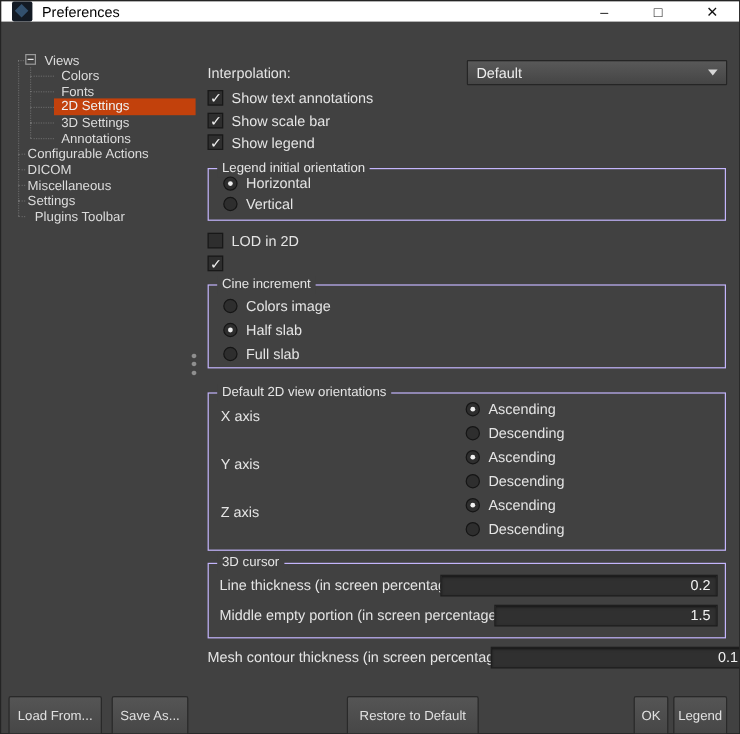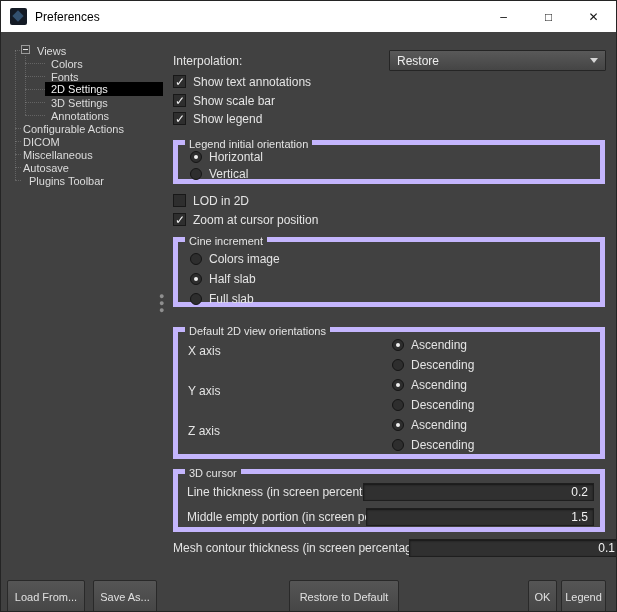--- a/index.html
+++ b/index.html
@@ -1,49 +1,49 @@
 <!DOCTYPE html>
 <html><head>
 <meta charset="utf-8">
 <style>
   *{box-sizing:border-box;margin:0;padding:0}
   html,body{width:617px;height:612px}
   body{font-family:"Liberation Sans",sans-serif;background:#2b2b2b;position:relative}
   .window{position:absolute;left:0;top:0;width:617px;height:612px;background:#414141;border:1px solid #242424;overflow:hidden}
 
   
-  .titlebar{position:absolute;left:0;top:0;right:0;height:31px;background:#ffffff;display:flex;align-items:center}
+  .titlebar{position:absolute;left:0;top:0;right:0;height:17px;background:#ffffff;display:flex;align-items:center}
   .app-icon{width:17px;height:17px;margin:0 8px 0 9px;background:#131a24;border-radius:2px;position:relative;flex:0 0 auto}
   .app-icon::after{content:"";position:absolute;left:4px;top:4px;width:8px;height:8px;background:#32506e;transform:rotate(45deg)}
   .title-text{font-size:12px;color:#000}
   .win-btns{margin-left:auto;display:flex;height:100%}
   .win-btn{width:45px;height:100%;display:flex;align-items:center;justify-content:center;font-size:12px;color:#111;cursor:default}
 
   
   .tree-row{position:absolute;height:14px;font-size:11px;color:#dcdcdc;line-height:14px;white-space:nowrap}
   .tree-sel{position:absolute;height:14px;font-size:11px;color:#f0f0f0;line-height:14px;white-space:nowrap}
-  .tree-sel.sel{background:#000000}
+  .tree-sel.sel{background:#c2410c}
   .expander{position:absolute;width:9px;height:9px;border:1px solid #9a9a9a;background:#414141}
   .expander::after{content:"";position:absolute;left:1px;top:3px;width:5px;height:1px;background:#e6e6e6}
   .vline{position:absolute;width:1px;border-left:1px dotted #9a9a9a;opacity:.4}
   .hstub{position:absolute;height:1px;border-top:1px dotted #9a9a9a;opacity:.4}
   .splitter-dots{position:absolute;left:158px;top:292px;width:5px;color:#8f8f8f;font-size:9px;line-height:7px;text-align:center}
 
   
   .mlabel{position:absolute;font-size:12px;color:#e4e4e4;line-height:14px;white-space:nowrap}
   .dropdown{position:absolute;left:388px;top:49px;width:217px;height:21px;background:linear-gradient(#595959,#454545);border:1px solid #252525;display:flex;align-items:center;border-radius:1px}
   .dd-text{font-size:12px;color:#ededed;margin-left:7px;flex:1}
   .dd-arrow{width:0;height:0;border-left:4px solid transparent;border-right:4px solid transparent;border-top:5px solid #d6d6d6;margin-right:7px}
 
   .crow{position:absolute;left:172px;display:flex;align-items:center;gap:7px;height:15px}
   .cb{width:13px;height:13px;background:#2e2e2e;border:1px solid #181818;position:relative;flex:0 0 auto}
   .cb.checked::after{content:"\2713";position:absolute;left:1px;top:-1px;font-size:12px;color:#f0f0f0}
   .lbl{font-size:12px;color:#e4e4e4;white-space:nowrap}
 
-  .group{position:absolute;left:172px;width:432px;border:5px solid #c4b5fd}
+  .group{position:absolute;left:172px;width:432px;border:1px solid #c4b5fd}
   .gtitle{position:absolute;top:-8px;left:7px;background:#414141;padding:0 4px;font-size:11px;color:#e4e4e4;line-height:15px;white-space:nowrap}
   .rrow{position:absolute;display:flex;align-items:center;gap:7px;height:14px}
   .radio{width:12px;height:12px;border-radius:50%;background:#2e2e2e;border:1px solid #151515;position:relative;flex:0 0 auto}
   .radio.on::after{content:"";position:absolute;left:3px;top:3px;width:4px;height:4px;border-radius:50%;background:#f0f0f0}
   .axlabel{position:absolute;left:10px;font-size:12px;color:#e4e4e4;line-height:14px}
 
   .field{position:absolute;height:18px;background:#303030;border:1px solid #1e1e1e;box-shadow:inset 0 1px 2px rgba(0,0,0,.55);font-size:12px;color:#f2f2f2;text-align:right;line-height:16px;padding-right:5px}
 
   .btn{position:absolute;top:579px;height:33px;background:linear-gradient(#555555,#464646);border:1px solid #292929;border-radius:2px;color:#e0e0e0;font-size:11px;display:flex;align-items:center;justify-content:center;white-space:nowrap}
 </style>
@@ -81,28 +81,28 @@
   <div class="tree-row" style="left:50px;top:56px">Colors</div>
   <div class="tree-row" style="left:50px;top:69px">Fonts</div>
   <div class="tree-sel sel" style="left:44px;top:81px;width:118px">
     <span style="margin-left:6px">2D Settings</span>
   </div>
   <div class="tree-row" style="left:50px;top:95px">3D Settings</div>
   <div class="tree-row" style="left:50px;top:108px">Annotations</div>
   <div class="tree-row" style="left:22px;top:121px">Configurable Actions</div>
   <div class="tree-row" style="left:22px;top:134px">DICOM</div>
   <div class="tree-row" style="left:22px;top:147px">Miscellaneous</div>
-  <div class="tree-row" style="left:22px;top:160px">Autosave</div>
+  <div class="tree-row" style="left:22px;top:160px">Settings</div>
   <div class="tree-row" style="left:28px;top:173px">Plugins Toolbar</div>
 
   <div class="splitter-dots">●<br>●<br>●</div>
 
   <div class="mlabel" style="left:172px;top:53px">Interpolation:</div>
   <div class="dropdown">
-    <span class="dd-text">Restore</span>
+    <span class="dd-text">Default</span>
     <span class="dd-arrow"></span>
   </div>
 
   <div class="crow" style="top:92px">
     <span class="cb checked"></span>
     <span class="lbl">Show scale bar</span>
   </div>
   <div class="crow" style="top:73px">
     <span class="cb checked"></span>
     <span class="lbl">Show text annotations</span>
@@ -123,21 +123,20 @@
       <span class="lbl">Vertical</span>
     </div>
   </div>
 
   <div class="crow" style="top:192px">
     <span class="cb"></span>
     <span class="lbl">LOD in 2D</span>
   </div>
   <div class="crow" style="top:211px">
     <span class="cb checked"></span>
-    <span class="lbl">Zoom at cursor position</span>
   </div>
 
   <div class="group" style="top:236px;height:70px">
     <div class="gtitle">Cine increment</div>
     <div class="rrow" style="left:12px;top:10px">
       <span class="radio"></span>
       <span class="lbl">Colors image</span>
     </div>
     <div class="rrow" style="left:12px;top:30px">
       <span class="radio on"></span>
@@ -181,21 +180,21 @@
       <span class="radio"></span>
       <span class="lbl">Descending</span>
     </div>
   </div>
 
   <div class="group" style="top:468px;height:63px">
     <div class="gtitle">3D cursor</div>
     <div class="mlabel" style="left:9px;top:11px">Line thickness (in screen percentage):</div>
     <div class="field" style="right:6px;top:9px;width:231px">0.2</div>
     <div class="mlabel" style="left:9px;top:36px">Middle empty portion (in screen percentage):</div>
-    <div class="field" style="right:6px;top:34px;width:228px">1.5</div>
+    <div class="field" style="right:6px;top:34px;width:186px">1.5</div>
   </div>
 
   <div class="mlabel" style="left:172px;top:540px">Mesh contour thickness (in screen percentage):</div>
   <div class="field" style="left:408px;top:538px;width:212px">0.1</div>
 
   <div class="btn" style="left:6px;width:78px">Load From...</div>
   <div class="btn" style="left:92px;width:64px">Save As...</div>
   <div class="btn" style="left:288px;width:110px">Restore to Default</div>
   <div class="btn" style="left:527px;width:29px">OK</div>
   <div class="btn" style="left:560px;width:45px">Legend</div>

